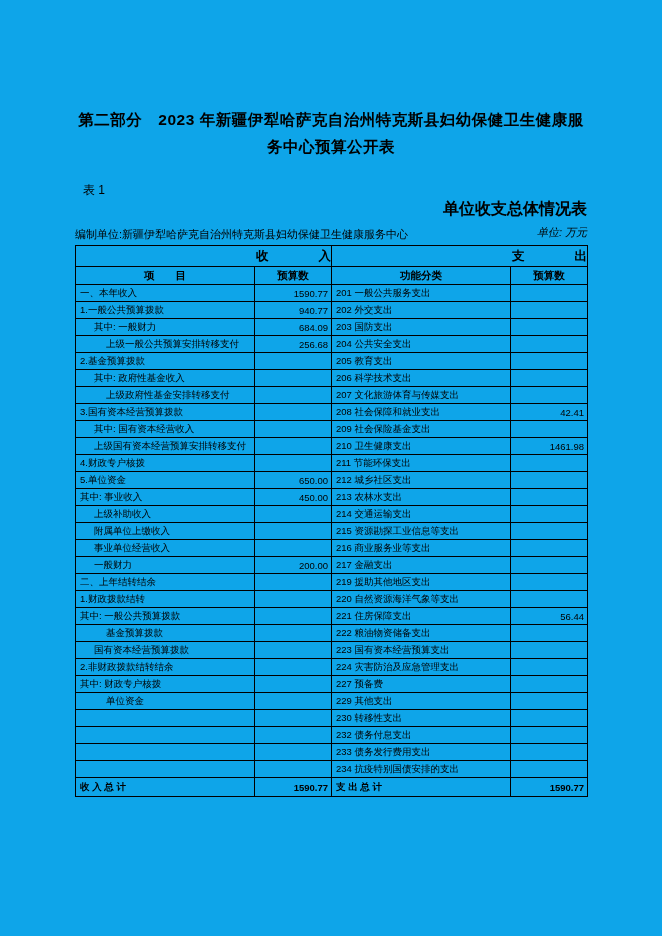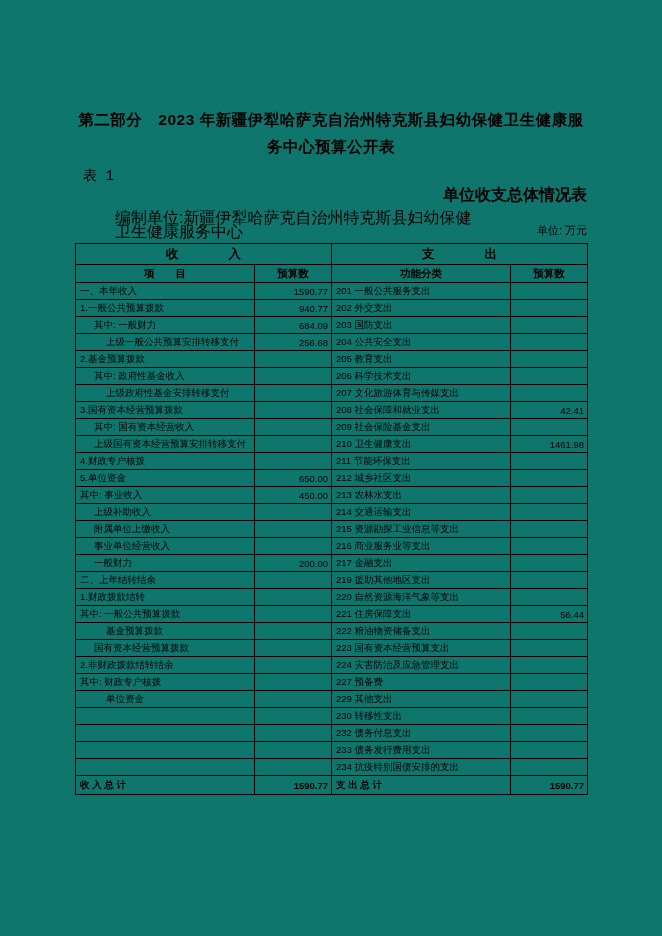--- a/index.html
+++ b/index.html
@@ -3,34 +3,34 @@
 <meta charset="utf-8">
 <style>
   * { box-sizing: border-box; margin: 0; padding: 0; }
   html, body { background: #ffffff; }
   body {
     width: 662px; height: 936px;
     font-family: "Liberation Sans", sans-serif;
     color: #000;
     position: relative;
   }
-  .page { width: 662px; height: 936px; background: #0f766e; padding-top: 106px; overflow: hidden; }
+  .page { width: 662px; height: 936px; background: #0ea5e9; padding-top: 106px; overflow: hidden; }
   .content { width: 512px; margin-left: 75px; }
   .part-title {
     font-weight: bold; font-size: 15.5px; line-height: 27px;
     text-align: center; letter-spacing: 0.5px;
   }
-  .table-no { font-size: 14px; margin-top: 7px; padding-left: 8px; font-family: Liberation Mono, monospace; }
+  .table-no { font-size: 12px; margin-top: 22px; padding-left: 8px; }
   .table-title { font-size: 16px; font-weight: bold; text-align: right; margin-top: 0; }
   .prep-row { display: flex; justify-content: space-between; align-items: flex-end; margin-top: 5px; }
-  .prepared-by { font-size: 16px; line-height: 14px; max-width: 368px; margin-left: 40px; }
-  .unit-note { font-size: 11px; white-space: nowrap; padding-bottom: 1px; }
+  .prepared-by { font-size: 11px; line-height: 14px; max-width: 368px; }
+  .unit-note { font-size: 11px; white-space: nowrap; padding-bottom: 1px; font-style: italic; }
   table.budget { border-collapse: collapse; table-layout: fixed; width: 512px; margin-top: 4px; }
   table.budget th, table.budget td { border: 1px solid #000; overflow: hidden; }
-  th.h-main { height: 21px; font-size: 12.5px; font-weight: bold; text-align: center; white-space: pre; }
+  th.h-main { height: 21px; font-size: 12.5px; font-weight: bold; text-align: right; white-space: pre; }
   th.h-sub  { height: 18px; font-size: 10.5px; font-weight: bold; text-align: center; white-space: pre; }
   tbody tr { height: 17px; }
   td.c-label { font-size: 9.5px; padding-left: 4px; white-space: nowrap; }
   td.c-val   { font-size: 9.5px; text-align: right; padding-right: 3px; white-space: nowrap; }
   td.ind1 { padding-left: 18px; }
   td.ind2 { padding-left: 30px; }
   tfoot td { height: 19px; font-size: 10px; font-weight: bold; }
   tfoot td.c-label { padding-left: 4px; }
   tfoot td.c-val { padding-right: 3px; }
 </style>

